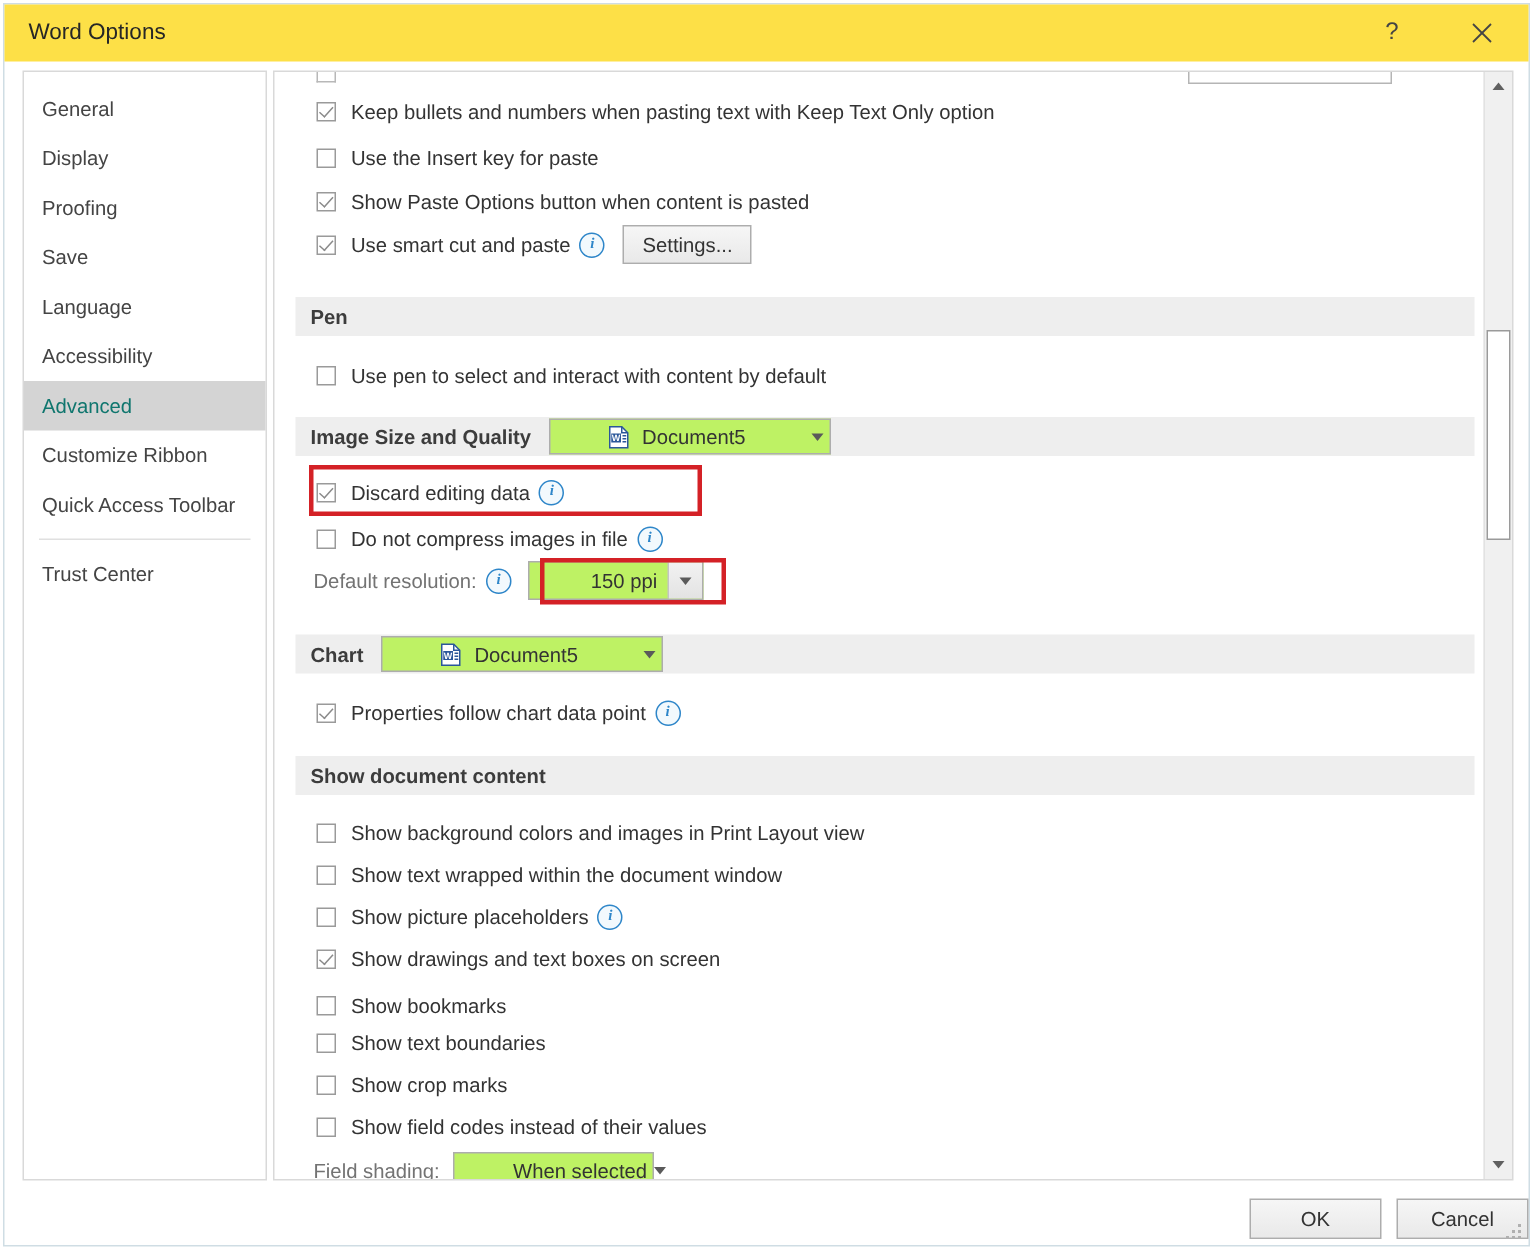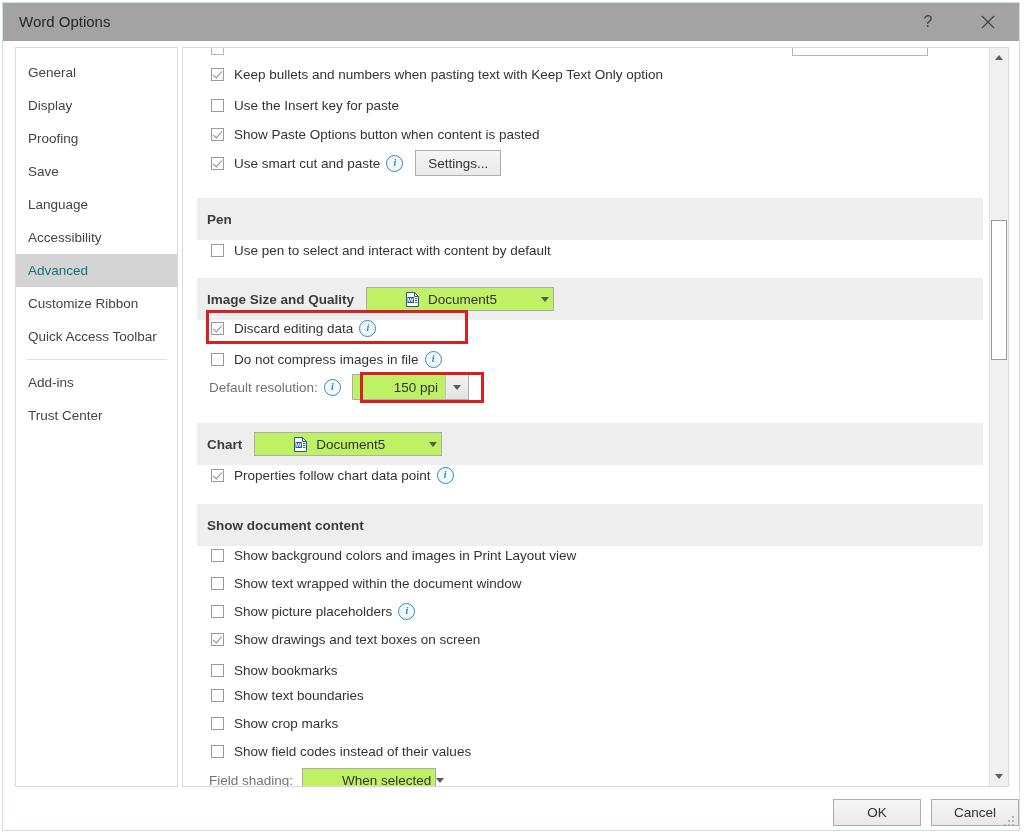--- a/index.html
+++ b/index.html
@@ -27,21 +27,21 @@
     border: 1px solid #cfdde4;
     box-sizing: border-box;
   }
 
   
   .titlebar {
     position: absolute;
     left: 0; top: 0;
     width: 100%;
     height: 38px;
-    background: #a3a3a3;
+    background: #fde047;
   }
   .title-text {
     position: absolute;
     left: 16px;
     top: 10px;
     font-size: 15px;
     color: #262626;
     white-space: nowrap;
   }
   .win-btn {
@@ -119,21 +119,21 @@
     display: flex;
     align-items: center;
     white-space: nowrap;
   }
 
   
   .sec-head {
     position: absolute;
     left: 14px;
     width: 786px;
-    height: 42px;
+    height: 26px;
     background: #eeeeee;
     display: flex;
     align-items: center;
     padding-left: 10px;
     box-sizing: border-box;
     font-weight: bold;
     font-size: 13.5px;
     color: #3c3c3c;
     white-space: nowrap;
   }
@@ -404,21 +404,20 @@
     <div class="side-item">General</div>
     <div class="side-item">Display</div>
     <div class="side-item">Proofing</div>
     <div class="side-item">Save</div>
     <div class="side-item">Language</div>
     <div class="side-item">Accessibility</div>
     <div class="side-item selected">Advanced</div>
     <div class="side-item">Customize Ribbon</div>
     <div class="side-item">Quick Access Toolbar</div>
     <div class="side-sep"></div>
-    <div class="side-item">Add-ins</div>
     <div class="side-item">Trust Center</div>
   </div>
 
   <div class="content-pane">
     <div class="content-inner">
 
       <div class="cut-check"></div>
       <div class="cut-btn"></div>
 
       <div class="row cb-row" style="top:12px;">

